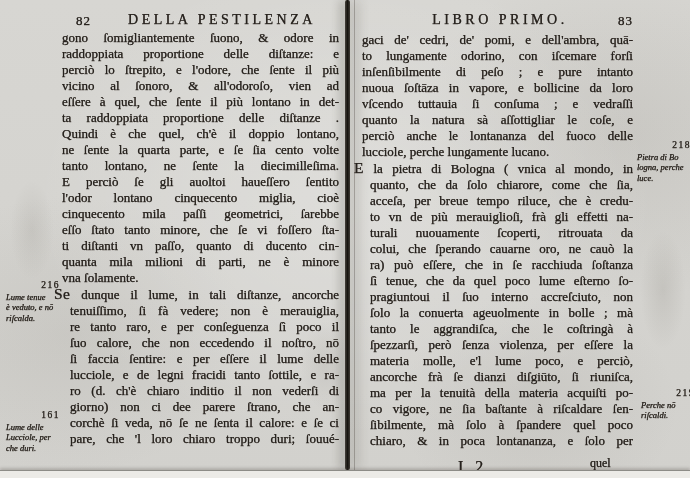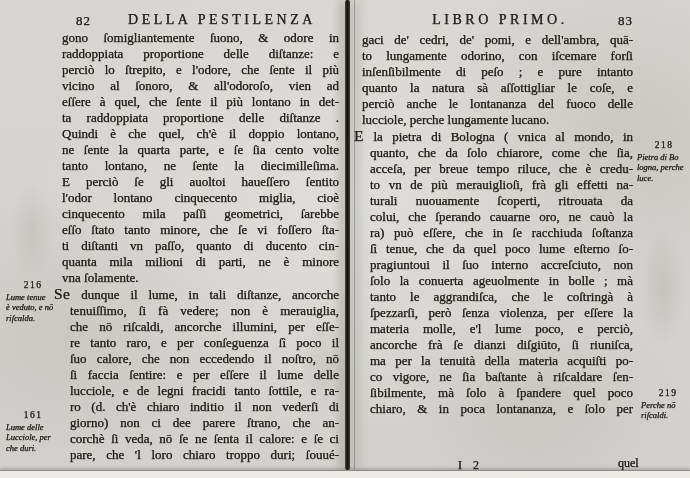--- a/index.html
+++ b/index.html
@@ -42,30 +42,30 @@
   .bodycol{position:absolute;font-size:13px;line-height:16px;font-family:Liberation Serif, serif;}
   .bc-left{left:62px;top:30px;width:277px;}
   .bc-right{left:362px;top:32px;width:271px;}
   .bl{height:16px;overflow:hidden;text-align:justify;text-align-last:justify;white-space:normal;}
   .para1 .bl:last-child{text-align-last:left;}
   .para2{padding-left:8px;}
   .firstline{height:17px;overflow:visible;text-align:justify;text-align-last:justify;}
   .initial{font-size:15.5px;margin-left:-16px;letter-spacing:0.5px;}
   
   .mn{position:absolute;width:54px;font-size:8.5px;line-height:10.5px;font-style:italic;color:#2b2722;}
-  .mn-num{font-style:normal;font-size:9.5px;text-align:center;letter-spacing:1.5px;margin-bottom:1px;}
+  .mn-num{font-style:normal;font-size:9.5px;text-align:right;letter-spacing:1.5px;margin-bottom:1px;}
   .mn-216{left:6px;top:280px;}
   .mn-217{left:6px;top:410px;}
   .mn-218{left:637px;top:140px;}
   .mn-219{left:641px;top:388px;}
   
   .catchword{position:absolute;font-size:12px;}
   .cw-left{left:260px;top:459px;opacity:0.85;margin-top:32px;}
-  .cw-right{left:618px;top:456px;}
-  .sig{position:absolute;left:458px;top:458px;font-size:12px;letter-spacing:4px;text-align:right;}
+  .cw-right{left:590px;top:456px;}
+  .sig{position:absolute;left:458px;top:458px;font-size:16px;letter-spacing:4px;text-align:right;}
   
   .smudge{position:absolute;border-radius:50%;pointer-events:none;}
   .sm1{left:300px;top:320px;width:50px;height:90px;background:radial-gradient(rgba(90,85,75,0.10),transparent 70%);}
   .sm2{left:640px;top:230px;width:46px;height:120px;background:radial-gradient(rgba(90,85,75,0.12),transparent 70%);}
   .sm3{left:10px;top:180px;width:44px;height:100px;background:radial-gradient(rgba(90,85,75,0.10),transparent 70%);}
 </style>
 </head>
 <body>
 
 <div class="scan ink">
@@ -94,21 +94,20 @@
           <div class="bl">cinquecento mila paſſi geometrici, ſarebbe</div>
           <div class="bl">eſſo ſtato tanto minore, che ſe vi foſſero ſta-</div>
           <div class="bl">ti diſtanti vn paſſo, quanto di ducento cin-</div>
           <div class="bl">quanta mila milioni di parti, ne è minore</div>
           <div class="bl">vna ſolamente.</div>
         </div>
       <div class="para2">
         <div class="bl firstline"><span class="initial">Se</span> <span>dunque il lume, in tali diſtanze, ancorche</span></div>
         <div>
             <div class="bl">tenuiſſimo, ſi fà vedere; non è merauiglia,</div>
-            <div class="bl">che nō riſcaldi, ancorche illumini, per eſſe-</div>
             <div class="bl">re tanto raro, e per conſeguenza ſì poco il</div>
             <div class="bl">ſuo calore, che non eccedendo il noſtro, nō</div>
             <div class="bl">ſi faccia ſentire: e per eſſere il lume delle</div>
             <div class="bl">lucciole, e de legni fracidi tanto ſottile, e ra-</div>
             <div class="bl">ro (d. ch'è chiaro inditio il non vederſi di</div>
             <div class="bl">giorno) non ci dee parere ſtrano, che an-</div>
             <div class="bl">corchè ſi veda, nō ſe ne ſenta il calore: e ſe ci</div>
             <div class="bl">pare, che 'l loro chiaro troppo duri; ſouué-</div>
           </div>
       </div>
@@ -139,20 +138,22 @@
 
   <div>
     <div class="rtitle rt-right">LIBRO PRIMO.</div>
     <div class="pagenum pn-right">83</div>
 
     <div class="bodycol bc-right">
       <div class="para1">
           <div class="bl">gaci de' cedri, de' pomi, e dell'ambra, quā-</div>
           <div class="bl">to lungamente odorino, con iſcemare forſi</div>
           <div class="bl">inſenſibilmente di peſo ; e pure intanto</div>
+          <div class="bl">nuoua ſoſtāza in vapore, e bollicine da loro</div>
+          <div class="bl">vſcendo tuttauia ſi conſuma ; e vedraſſi</div>
           <div class="bl">quanto la natura sà aſſottigliar le coſe, e</div>
           <div class="bl">perciò anche le lontananza del fuoco delle</div>
           <div class="bl">lucciole, perche lungamente lucano.</div>
         </div>
       <div class="para2">
         <div class="bl firstline"><span class="initial">E</span> <span>la pietra di Bologna ( vnica al mondo, in</span></div>
         <div>
             <div class="bl">quanto, che da ſolo chiarore, come che ſia,</div>
             <div class="bl">acceſa, per breue tempo riluce, che è credu-</div>
             <div class="bl">to vn de più merauiglioſi, frà gli effetti na-</div>

